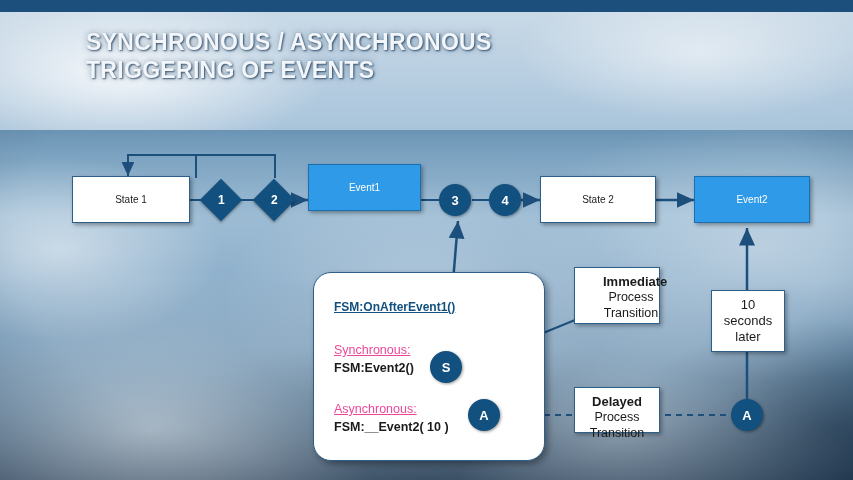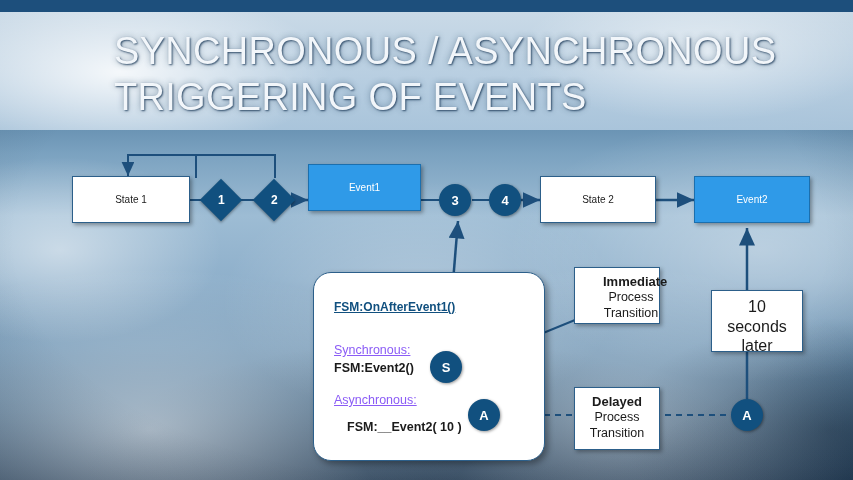--- a/index.html
+++ b/index.html
@@ -52,28 +52,27 @@
     width: 853px; height: 118px;
     background:
       radial-gradient(ellipse 300px 120px at 120px 60px, rgba(255,255,255,0.85), rgba(255,255,255,0) 70%),
       radial-gradient(ellipse 260px 100px at 700px 40px, rgba(255,255,255,0.55), rgba(255,255,255,0) 70%);
   }
   .slide-title {
     position: absolute;
     left: 86px;
     top: 28px;
     width: 700px;
-    font-size: 38px;
-    font-weight: normal;
+    font-size: 23px;
+    font-weight: bold;
     line-height: 1.22;
     color: #f2f6fa;
     letter-spacing: 0.3px;
     text-shadow: 1px 1px 2px rgba(30,60,90,0.85), 0 0 6px rgba(40,70,100,0.45);
     white-space: pre-line;
-    margin-left: 28px;
   }
 
   
   .node {
     position: absolute;
     display: flex;
     align-items: center;
     justify-content: center;
     font-size: 10px;
     color: #1b1b1b;
@@ -155,21 +154,21 @@
     left: 20px; top: 27px;
     font-size: 12px;
     font-weight: bold;
     color: #11507f;
     text-decoration: underline;
   }
   .fsm-label {
     position: absolute;
     left: 20px;
     font-size: 12.5px;
-    color: #8b5cf6;
+    color: #ec4899;
     text-decoration: underline;
   }
   .fsm-code {
     position: absolute;
     left: 20px;
     font-size: 12.5px;
     font-weight: bold;
     color: #1b1b1b;
   }
 
@@ -259,47 +258,47 @@
   </div>
 
   <div class="node node-event" style="left:694px; top:176px; width:116px; height:47px;">
     <span>Event2</span>
   </div>
 
   <div class="fsm-card">
     <div class="fsm-title">FSM:OnAfterEvent1()</div>
     <div class="fsm-label" style="top:70px;">Synchronous:</div>
     <div class="fsm-code" style="top:88px;">FSM:Event2()</div>
-    <div class="fsm-label" style="top:120px;">Asynchronous:</div>
-    <div class="fsm-code" style="top:147px;margin-left:13px;">FSM:__Event2( 10 )</div>
+    <div class="fsm-label" style="top:129px;">Asynchronous:</div>
+    <div class="fsm-code" style="top:147px;">FSM:__Event2( 10 )</div>
   </div>
 
   <div class="circle" style="left:430px; top:351px;">
     <span>S</span>
   </div>
 
   <div class="circle" style="left:468px; top:399px;">
     <span>A</span>
   </div>
 
   <div class="circle" style="left:731px; top:399px;">
     <span>A</span>
   </div>
 
   <div class="callout" style="left:574px; top:267px; width:86px; height:57px;padding-left:28px;">
     <b>Immediate</b><br>
     <span>Process</span><br>
     <span>Transition</span>
   </div>
 
-  <div class="callout" style="left:574px; top:387px; width:86px; height:63px;">
+  <div class="callout" style="left:574px; top:387px; width:86px; height:46px;">
     <b>Delayed</b><br>
     <span>Process</span><br>
     <span>Transition</span>
   </div>
 
-  <div class="callout" style="left:711px; top:290px; width:92px; height:62px; font-size:16px; ">
+  <div class="callout" style="left:711px; top:290px; width:74px; height:62px; font-size:13px; ">
     <span>10</span><br>
     <span>seconds</span><br>
     <span>later</span>
   </div>
 
 </div>
 
 </body></html>

